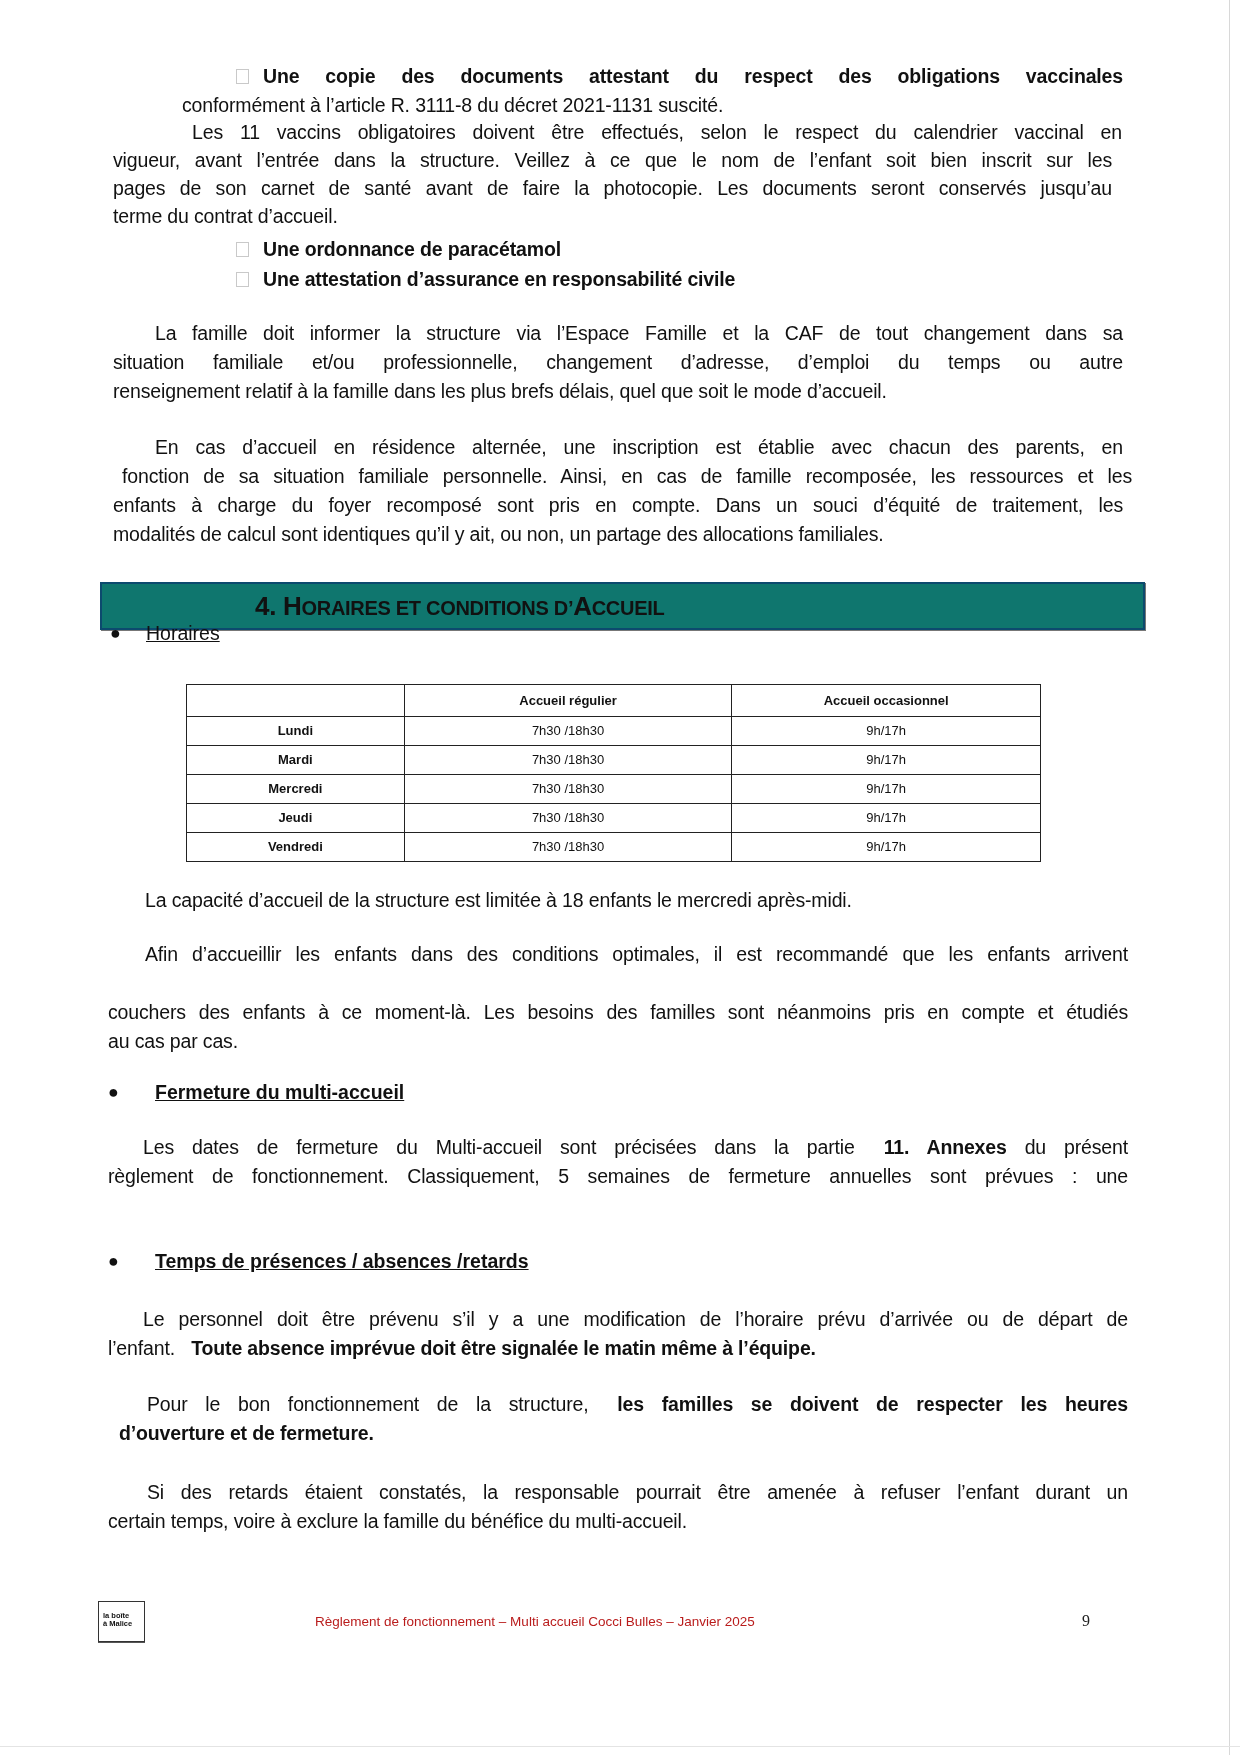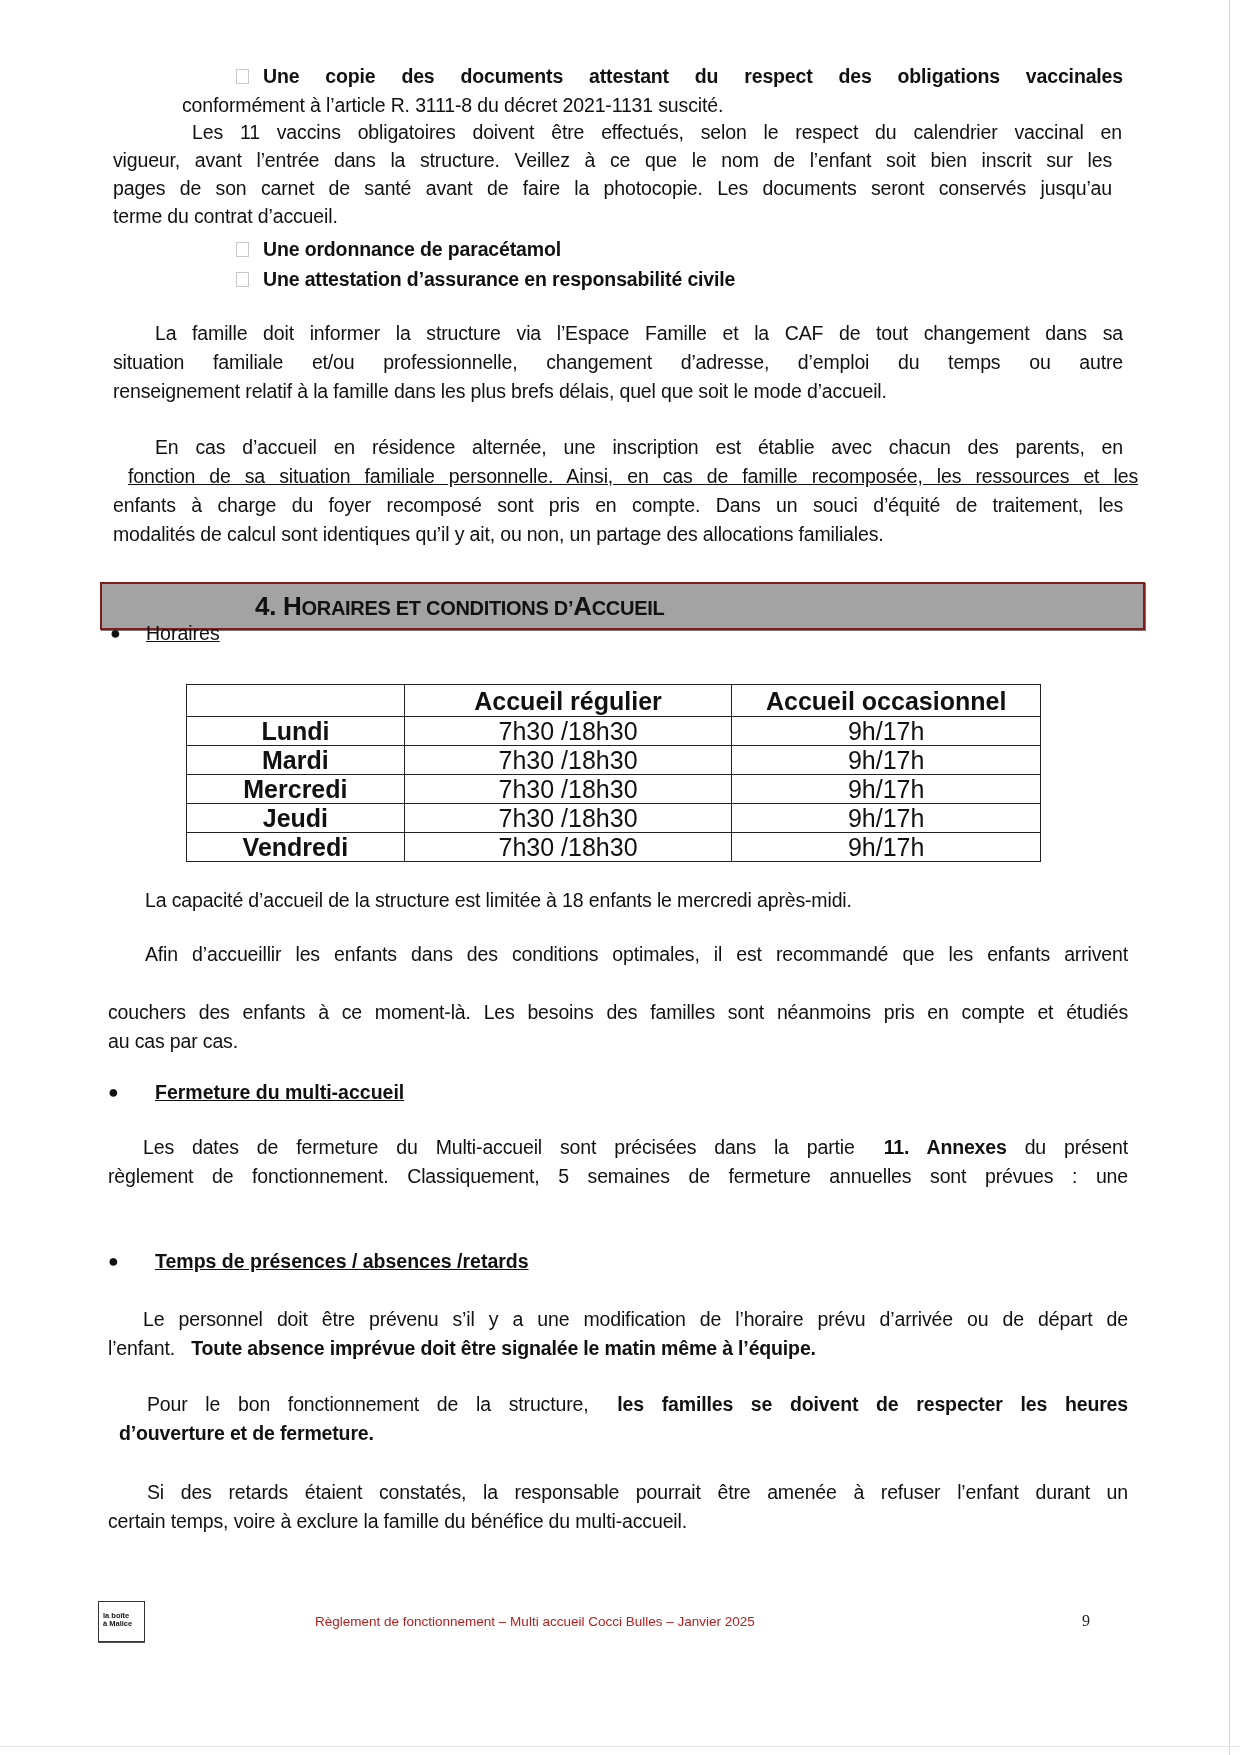--- a/index.html
+++ b/index.html
@@ -13,38 +13,38 @@
   .bottom-line { position: absolute; left: 0; top: 1746px; width: 1240px; height: 1px; background: #e4e4e4; }
 
   .t { position: absolute; font-size: 19.5px; line-height: 28px; letter-spacing: -0.15px; white-space: nowrap; }
   .just { white-space: normal; text-align: justify; text-align-last: justify; }
   .b { font-weight: bold; margin-left: 11px; }
 
   .chk { display: inline-block; width: 11px; height: 13px; border: 1px solid #c9c9c9; margin-right: 14px; vertical-align: -1px; }
 
   .section-box {
     position: absolute; left: 100px; top: 582px; width: 1041px; height: 44px;
-    border: 2px solid #7f1d1d; border-right-width: 2px; border-bottom-width: 2px;
-    background: #a3a3a3;
+    border: 2px solid #0c4a6e; border-right-width: 2px; border-bottom-width: 2px;
+    background: #0f766e;
     box-shadow: 1px 1px 0 #777;
     text-align: center;
   }
   .section-title {
     position: absolute; left: 153px; top: 5px;
     font-size: 26px; line-height: 34px; font-weight: bold; letter-spacing: -0.3px;
   }
   .sc { font-size: 20px; }
 
   .bullet { position: absolute; font-size: 19.5px; line-height: 26px; }
   .bullet .dot { position: absolute; left: 0; top: 0; font-size: 18px; }
   .bullet .lbl { position: absolute; left: 36px; top: 0; text-decoration: underline; white-space: nowrap; }
 
   table.sched {
     position: absolute; left: 186px; top: 684px; width: 855px;
-    border-collapse: collapse; font-size: 25px;
+    border-collapse: collapse; font-size: 13px;
   }
   table.sched td, table.sched th {
     border: 1.5px solid #222; height: 28px; padding: 0; text-align: center; vertical-align: middle; line-height: 26px;
   }
   table.sched th { font-weight: bold; height: 31px; }
   table.sched td.day { font-weight: bold; }
   col.c1 { width: 218px; } col.c2 { width: 328px; } col.c3 { width: 309px; }
 
   .footer-logo {
     position: absolute; left: 98px; top: 1601px; width: 47px; height: 41px;
@@ -76,21 +76,21 @@
   </div>
   <div class="t b" style="left:225px; top:265px;">
     <span class="chk"></span><span>Une attestation d’assurance en responsabilité civile</span>
   </div>
 
   <div class="t just" style="left:155px; top:319px; width:968px;">La famille doit informer la structure via l’Espace Famille et la CAF de tout changement dans sa</div>
   <div class="t just" style="left:113px; top:348px; width:1010px;">situation familiale et/ou professionnelle, changement d’adresse, d’emploi du temps ou autre</div>
   <div class="t" style="left:113px; top:377px;">renseignement relatif à la famille dans les plus brefs délais, quel que soit le mode d’accueil.</div>
 
   <div class="t just" style="left:155px; top:433px; width:968px;">En cas d’accueil en résidence alternée, une inscription est établie avec chacun des parents, en</div>
-  <div class="t just" style="left:128px; top:462px; width:1010px;text-decoration:underline;">fonction de sa situation familiale personnelle. Ainsi, en cas de famille recomposée, les ressources et les</div>
+  <div class="t just" style="left:122px; top:462px; width:1010px;">fonction de sa situation familiale personnelle. Ainsi, en cas de famille recomposée, les ressources et les</div>
   <div class="t just" style="left:113px; top:491px; width:1010px;">enfants à charge du foyer recomposé sont pris en compte. Dans un souci d’équité de traitement, les</div>
   <div class="t" style="left:113px; top:520px;">modalités de calcul sont identiques qu’il y ait, ou non, un partage des allocations familiales.</div>
 
   <div class="section-box">
     <div class="section-title">
       <span>4. </span><span>H</span><span class="sc">ORAIRES ET CONDITIONS D</span><span class="sc">’</span><span>A</span><span class="sc">CCUEIL</span>
     </div>
   </div>
 
   <div class="bullet" style="left:110px; top:620px;">

